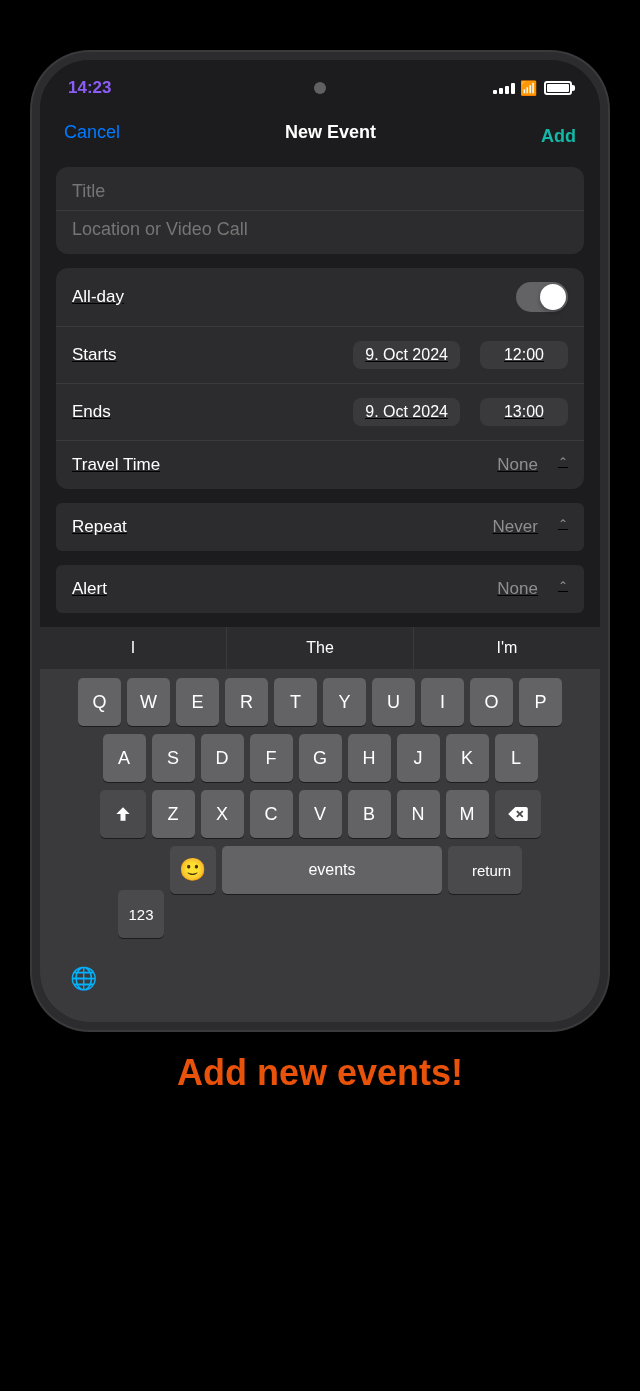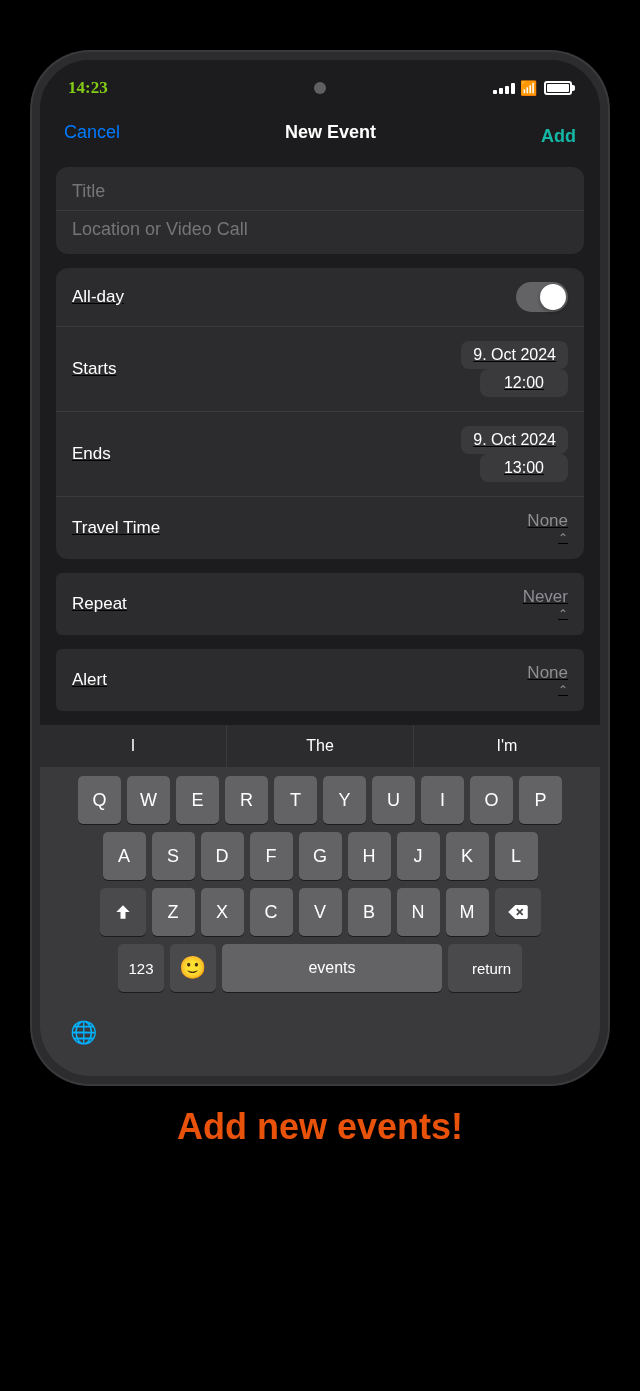--- a/index.html
+++ b/index.html
@@ -28,24 +28,23 @@
     .status-bar {
       background: #1c1c1e;
       display: flex;
       justify-content: space-between;
       align-items: center;
       padding: 14px 28px 8px;
       height: 50px;
     }
 
     .status-time {
-      color: #84cc16;
+      color: #8b5cf6;
       font-size: 17px;
       font-weight: 600;
-      font-family: Liberation Serif, serif;
     }
 
     .status-icons {
       display: flex;
       align-items: center;
       gap: 6px;
     }
 
     .signal-bars {
       display: flex;
@@ -170,23 +169,22 @@
 
     .detail-label {
       color: #fff;
       font-size: 17px;
     }
 
     .detail-value {
       color: #8e8e93;
       font-size: 17px;
       display: flex;
-      align-items: flex-end;
-      gap: 0;
-      flex-direction: column;
+      align-items: flex-start;
+      gap: 20px;
     }
 
     .date-pill {
       background: #3a3a3c;
       color: #fff;
       padding: 5px 12px;
       border-radius: 8px;
       font-size: 16px;
     }
 
@@ -291,20 +289,21 @@
 
     .key-delete {
       background: #4a4a4d;
       width: 46px;
     }
 
     .key-123 {
       background: #4a4a4d;
       font-size: 15px;
       width: 46px;
+      margin-top: 44px;
     }
 
     .key-emoji {
       background: #4a4a4d;
       width: 46px;
       font-size: 22px;
     }
 
     .key-space {
       background: #636366;

